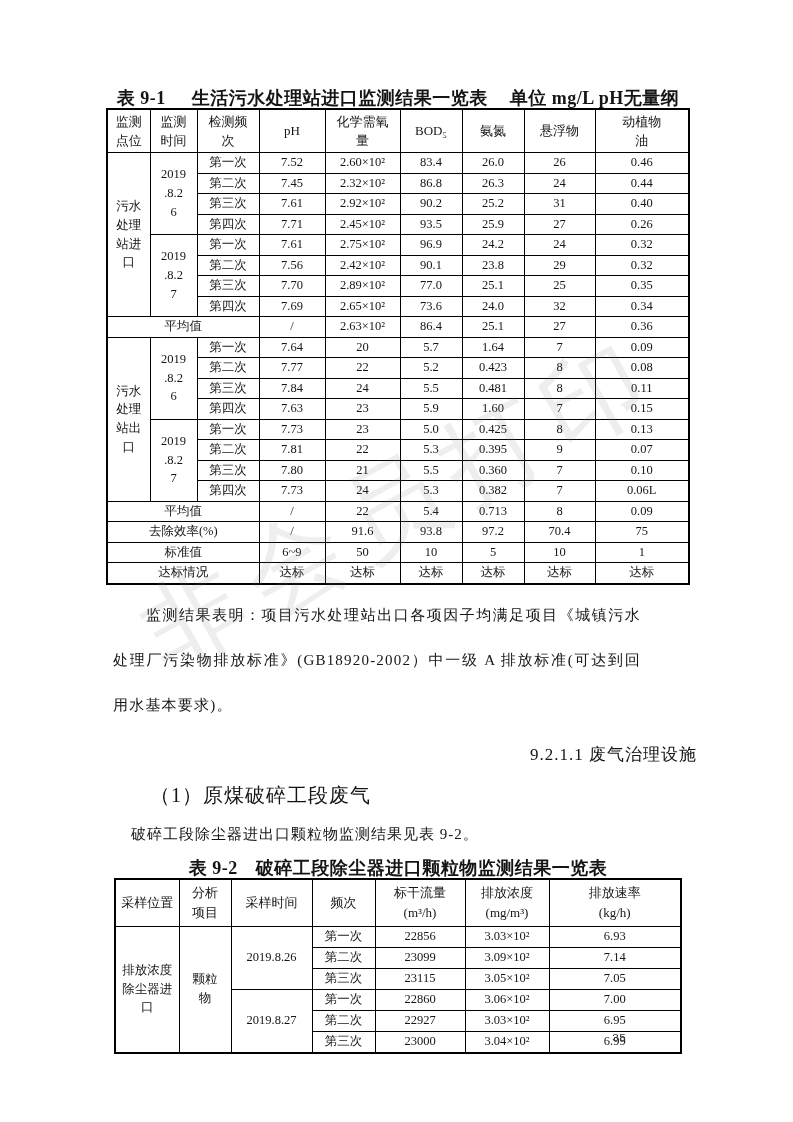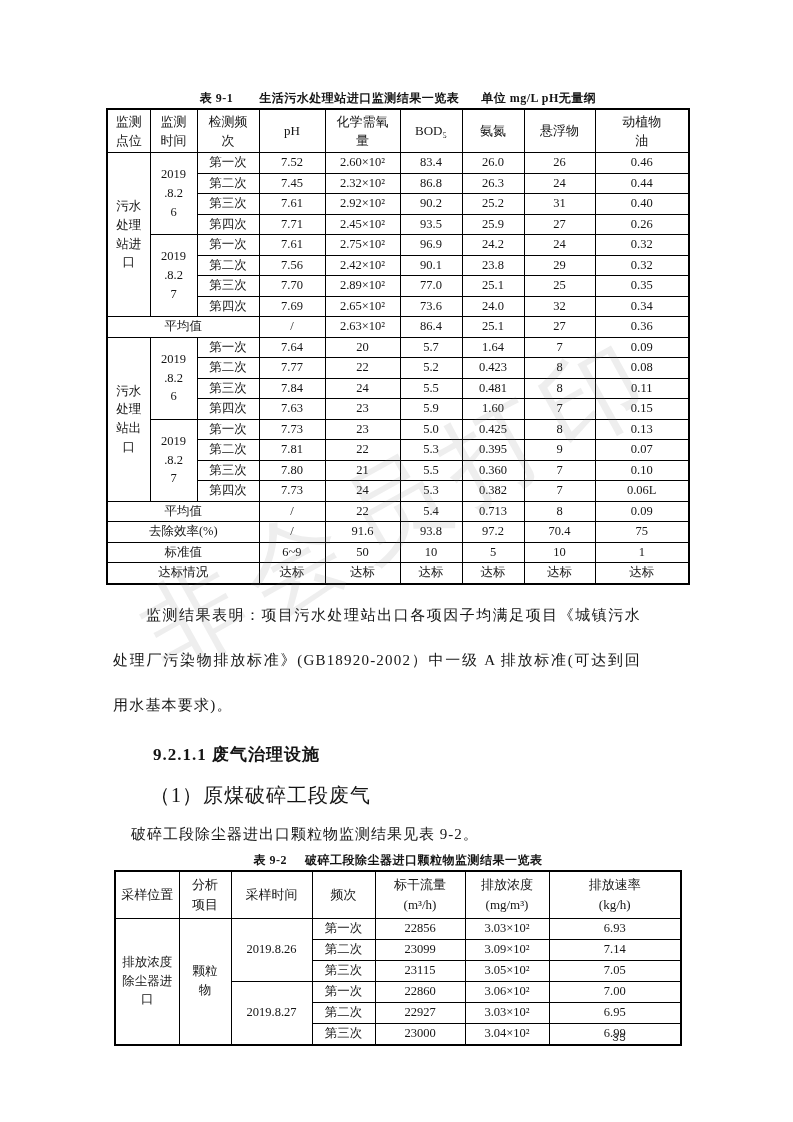--- a/index.html
+++ b/index.html
@@ -22,21 +22,21 @@
     letter-spacing:14px; text-align:center;
     color:rgba(120,120,120,0.13);
     transform:rotate(-29deg);
     pointer-events:none; user-select:none;
     white-space:nowrap;
   }
 
   
   .tbl-title {
     display:flex; justify-content:center; align-items:baseline;
-    font-weight:bold; font-size:12px; line-height:20px;
+    font-weight:bold; font-size:18px; line-height:20px;
     letter-spacing:0.5px;
     text-align:right;
   }
   .tbl-title .t-label { margin-right:26px; }
   .tbl-title .t-unit  { margin-left:22px; }
   .tbl-title2 .t-label { margin-right:18px; }
 
   
   table {
     border-collapse:collapse; table-layout:fixed;
@@ -59,26 +59,26 @@
 
   
   .para {
     margin:8px 0 0 14px; width:528px;
     font-size:15px; line-height:45px;
     letter-spacing:1.2px;
     text-align:justify; text-indent:2.2em;
   }
   .heading {
     margin:14px 0 0 54px;
-    font-size:17px; font-weight:bold;
-    letter-spacing:1px; line-height:26px;
+    font-size:17px; font-weight:normal;
+    letter-spacing:1px; line-height:26px;text-align:right;
   }
   .list-item1 { margin:15px 0 6px 51px; font-size:20px; line-height:24px; letter-spacing:1px; }
   .list-item2 { margin:15px 0 0 32px; font-size:15px; line-height:24px; letter-spacing:1px; }
-  .t2-title-wrap { margin-top:4px; }
+  .t2-title-wrap { margin-top:12px; }
 
   .page-number {
     position:absolute; z-index:1;
     left:612px; top:1031px;
     font-size:11.5px; color:#333;
     font-family:Liberation Mono, monospace;
   }
 </style>
 </head>
 <body>

